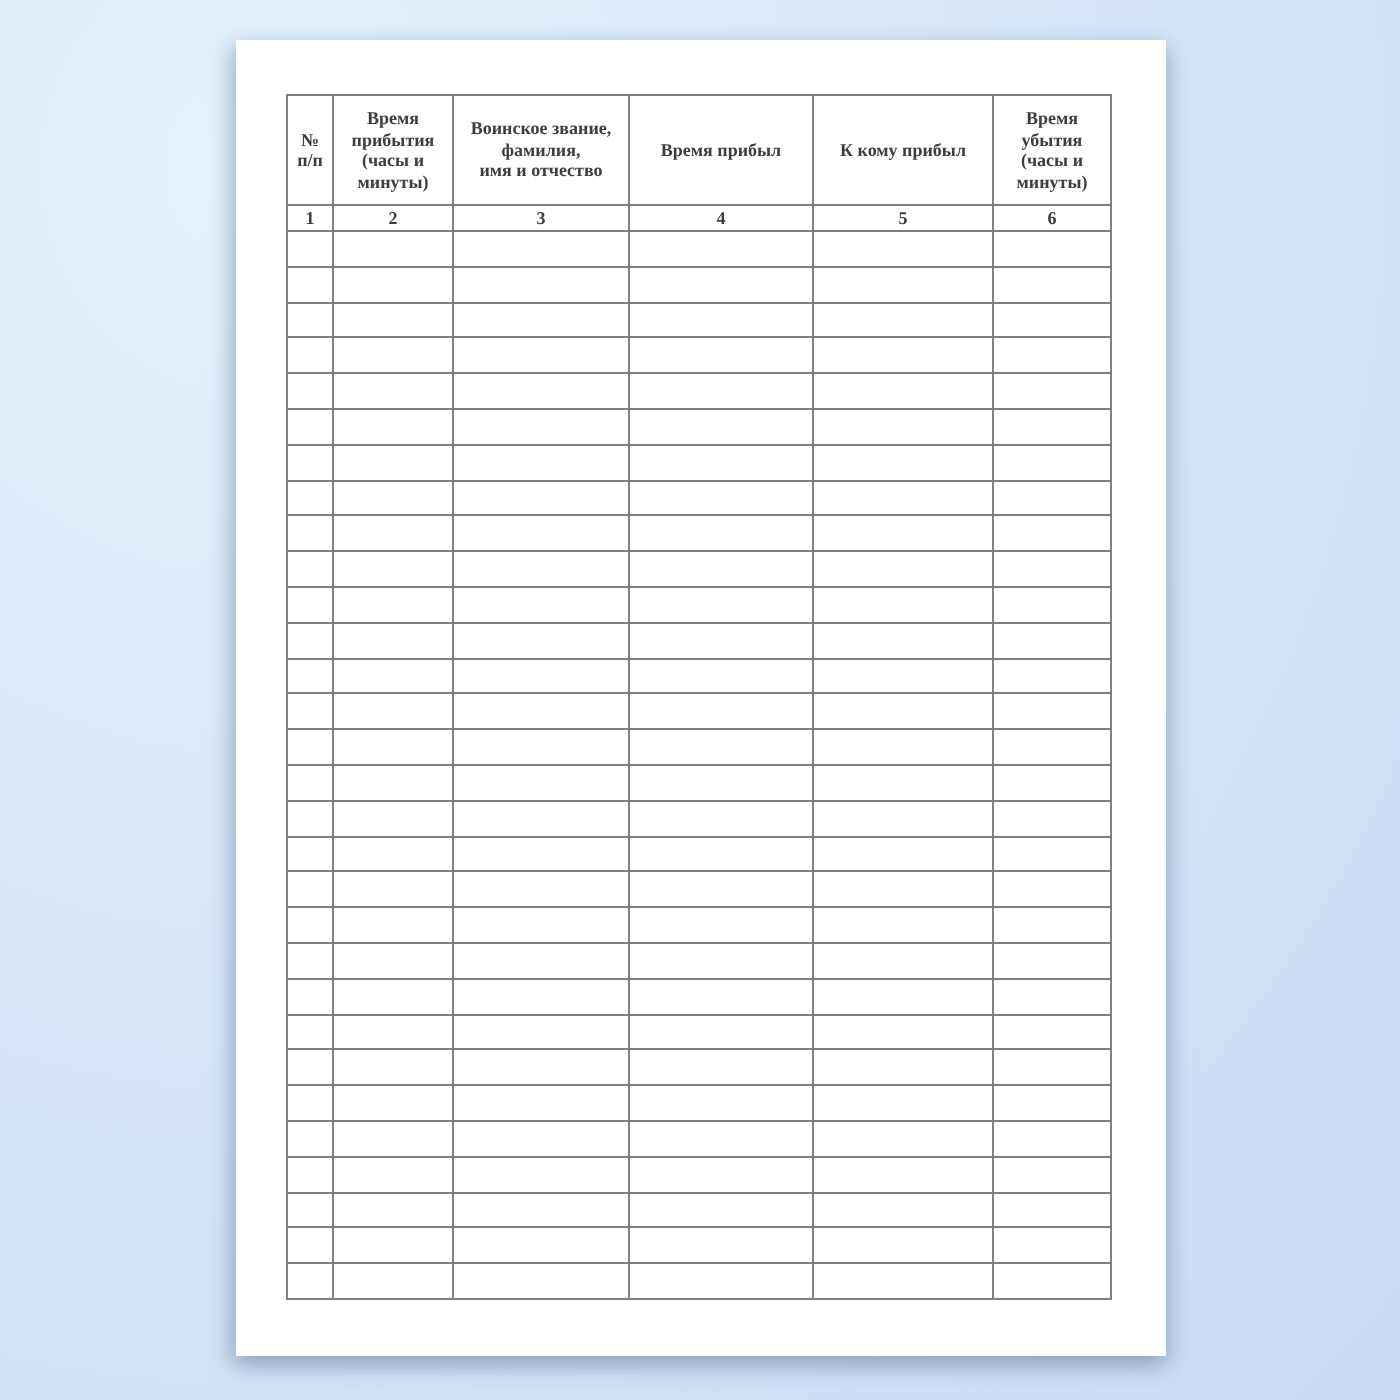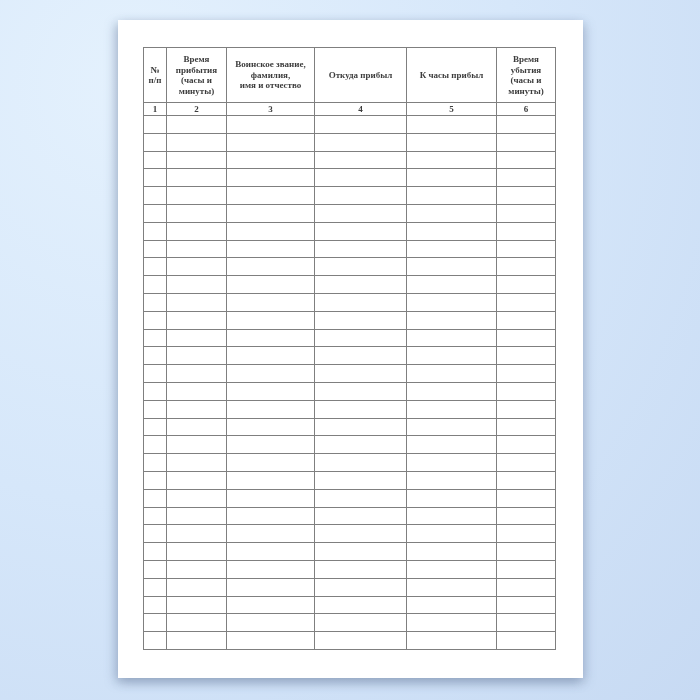--- a/index.html
+++ b/index.html
@@ -66,22 +66,22 @@
         <tr class="header-row">
           <th>№
 п/п</th>
           <th>Время
 прибытия
 (часы и
 минуты)</th>
           <th>Воинское звание,
 фамилия,
 имя и отчество</th>
-          <th>Откуда прибыл</th>
-          <th>К часы прибыл</th>
+          <th>Время прибыл</th>
+          <th>К кому прибыл</th>
           <th>Время
 убытия
 (часы и
 минуты)</th>
         </tr>
         <tr class="numbers-row">
           <td>1</td>
           <td>2</td>
           <td>3</td>
           <td>4</td>

